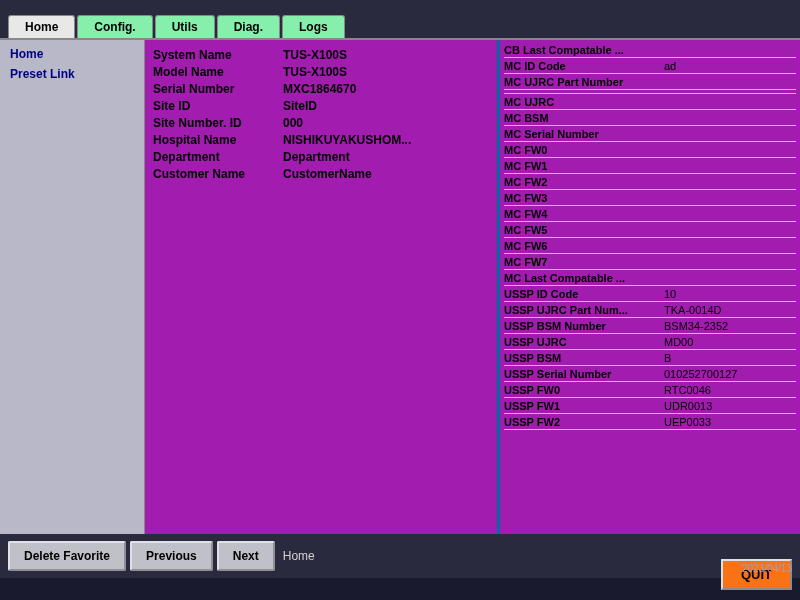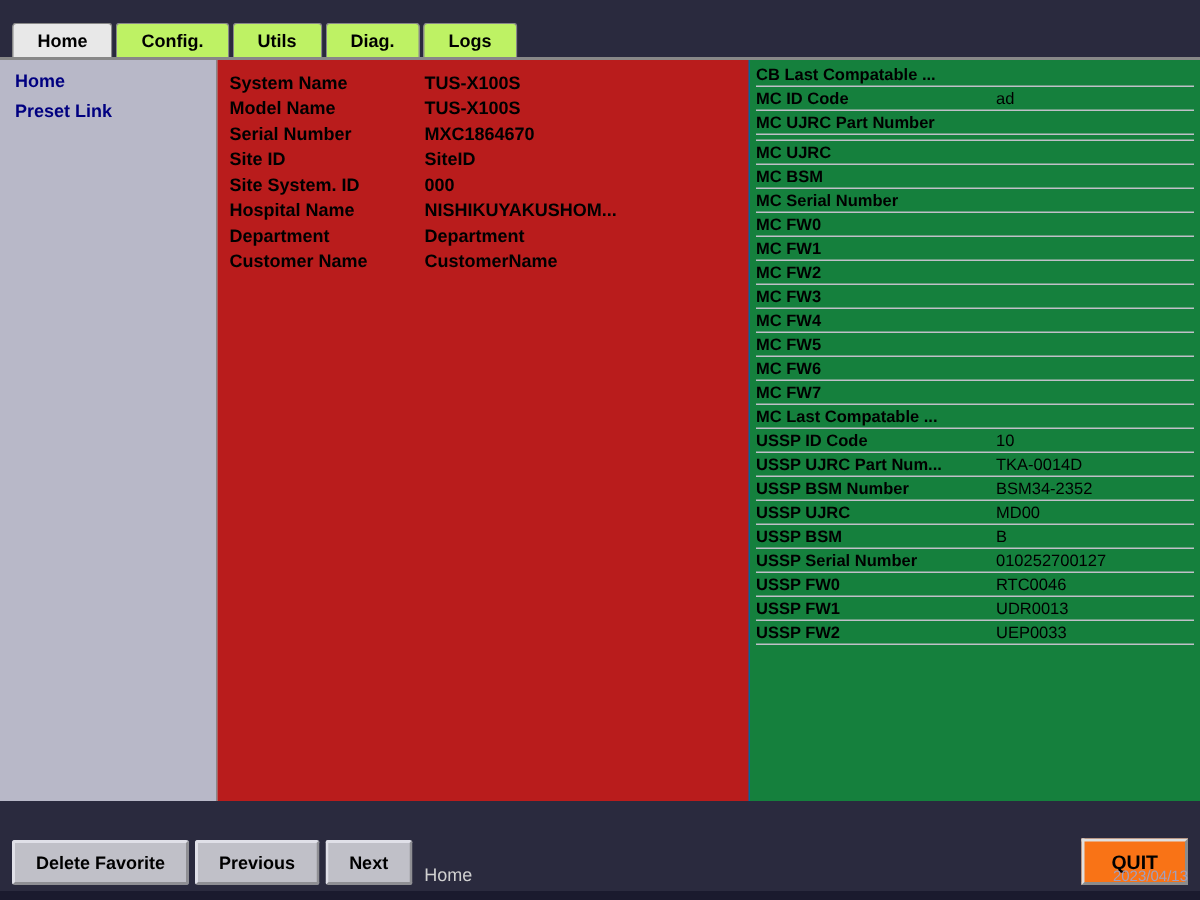--- a/index.html
+++ b/index.html
@@ -17,21 +17,21 @@
     .nav-bar {
       display: flex;
       align-items: flex-end;
       background: #2a2a3e;
       padding: 6px 8px 0 8px;
       gap: 2px;
       height: 38px;
     }
     .nav-tab {
       padding: 4px 16px;
-      background: #bef264;
+      background: #86efac;
       border: 1px solid #888;
       border-bottom: none;
       cursor: pointer;
       font-size: 12px;
       font-weight: bold;
       color: #000;
       border-radius: 3px 3px 0 0;
     }
     .nav-tab.active {
       background: #e8e8e8;
@@ -57,23 +57,23 @@
       padding: 3px 6px;
       font-size: 12px;
       font-weight: bold;
       color: #000080;
       cursor: pointer;
     }
 
     
     .center-panel {
       flex: 1;
-      background: #b91c1c;
+      background: #a21caf;
       padding: 8px;
-      border-right: 1px solid #0369a1;
+      border-right: 3px solid #0369a1;
     }
     .info-row {
       display: flex;
       margin-bottom: 3px;
     }
     .info-label {
       width: 130px;
       font-weight: bold;
       font-size: 12px;
       color: #000;
@@ -81,21 +81,21 @@
     .info-value {
       flex: 1;
       font-size: 12px;
       color: #000;
       font-weight: bold;
     }
 
     
     .right-panel {
       width: 300px;
-      background: #15803d;
+      background: #a21caf;
       display: flex;
       flex-direction: column;
     }
     .right-panel-content {
       flex: 1;
       overflow-y: auto;
       padding: 4px;
     }
     .right-row {
       display: flex;
@@ -111,24 +111,24 @@
       flex-shrink: 0;
     }
     .right-value {
       flex: 1;
       font-size: 11px;
       color: #000;
     }
 
     
     .bottom-bar {
-      height: 60px;
+      height: 44px;
       background: #2a2a3e;
       display: flex;
-      align-items: flex-end;
+      align-items: center;
       padding: 4px 8px;
       gap: 4px;
       position: relative;
     }
     .btn {
       padding: 6px 14px;
       background: #c0c0c8;
       border: 2px outset #e0e0e8;
       font-size: 12px;
       font-weight: bold;
@@ -209,21 +209,21 @@
         </div>
         <div class="info-row">
           <span class="info-label">Serial Number</span>
           <span class="info-value">MXC1864670</span>
         </div>
         <div class="info-row">
           <span class="info-label">Site ID</span>
           <span class="info-value">SiteID</span>
         </div>
         <div class="info-row">
-          <span class="info-label">Site System. ID</span>
+          <span class="info-label">Site Number. ID</span>
           <span class="info-value">000</span>
         </div>
         <div class="info-row">
           <span class="info-label">Hospital Name</span>
           <span class="info-value">NISHIKUYAKUSHOM...</span>
         </div>
         <div class="info-row">
           <span class="info-label">Department</span>
           <span class="info-value">Department</span>
         </div>

